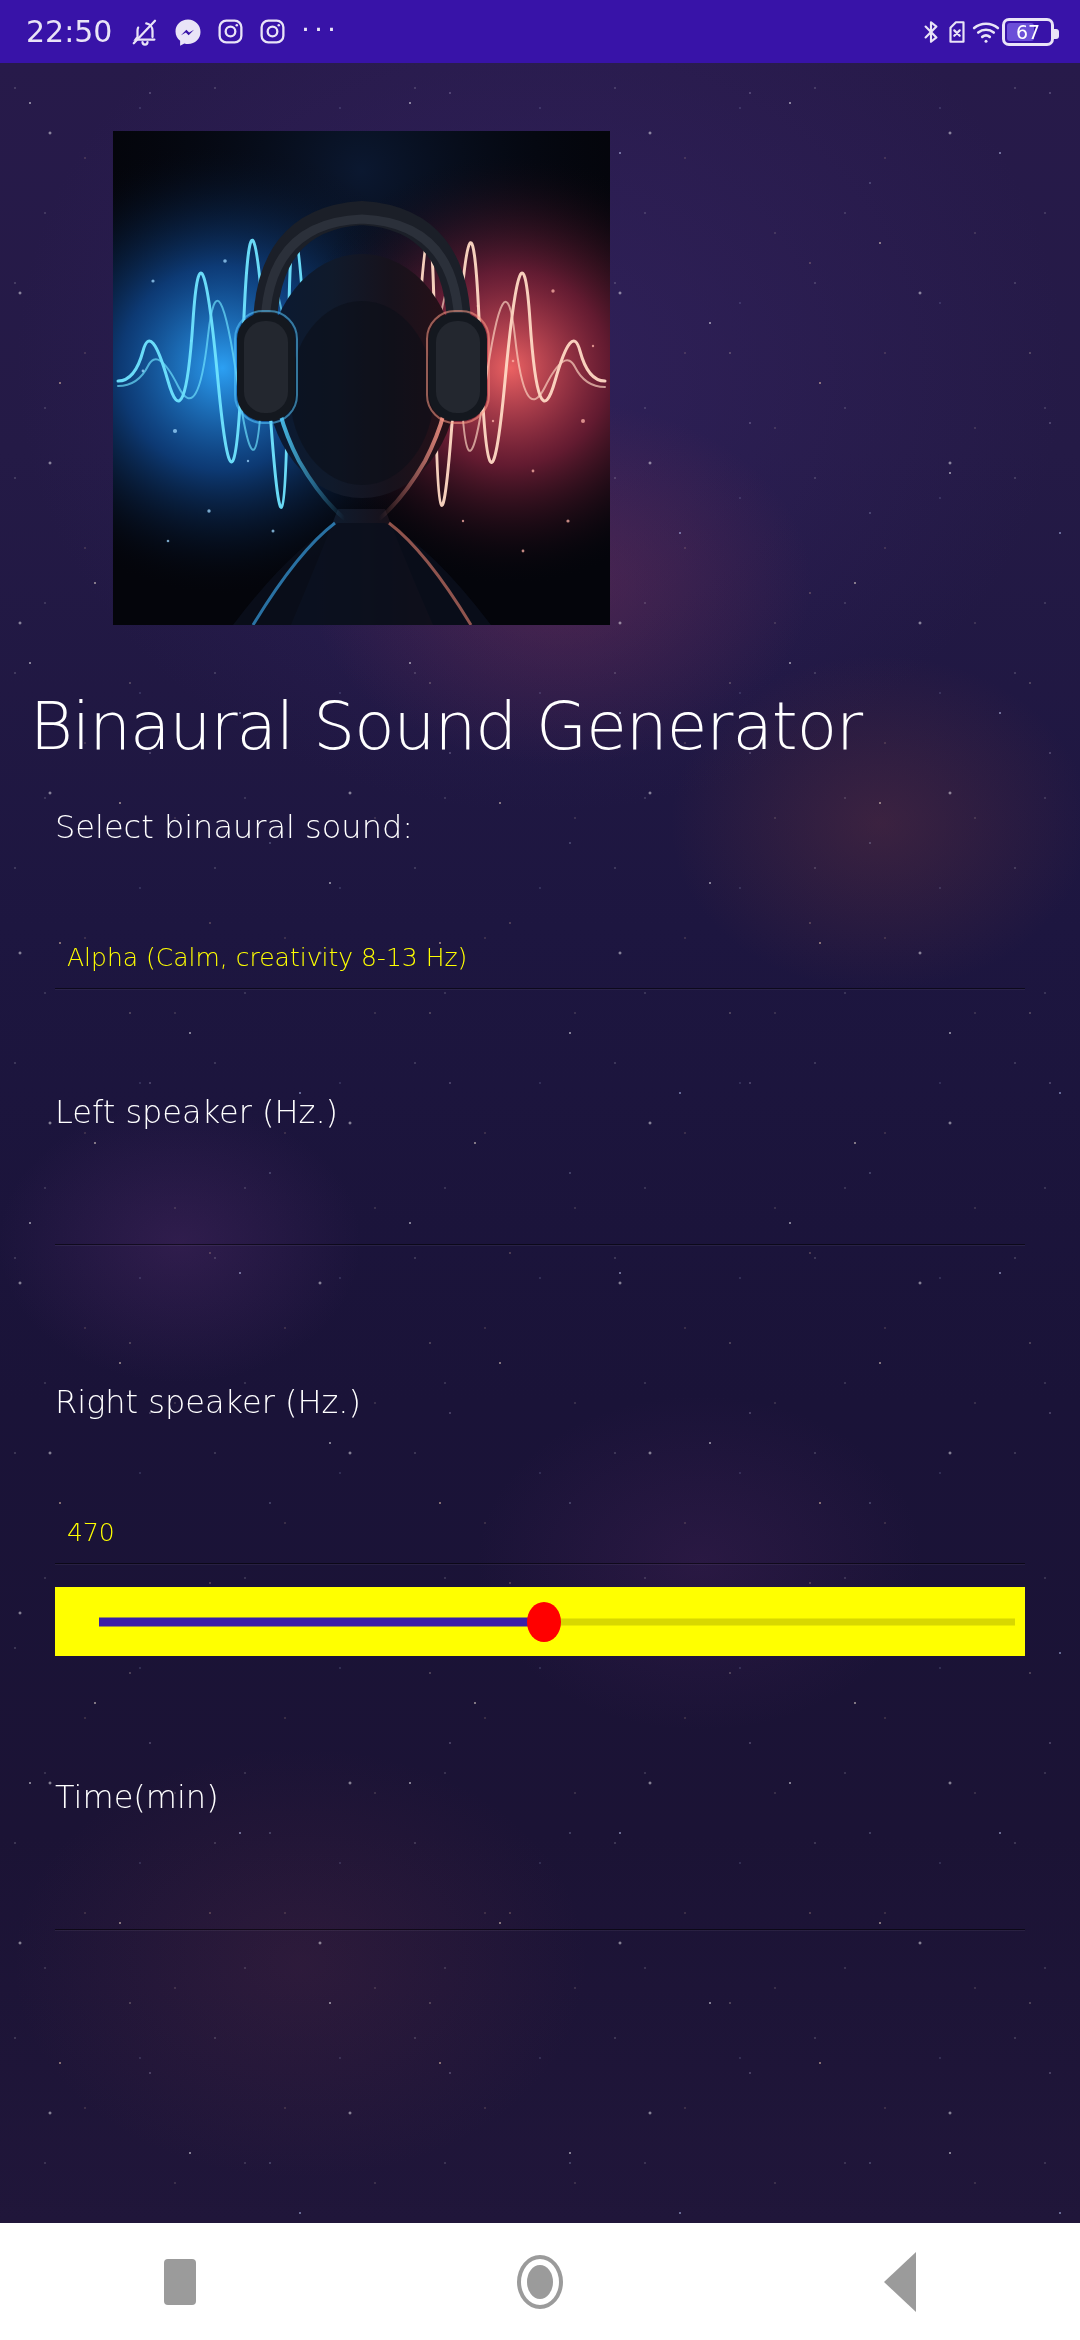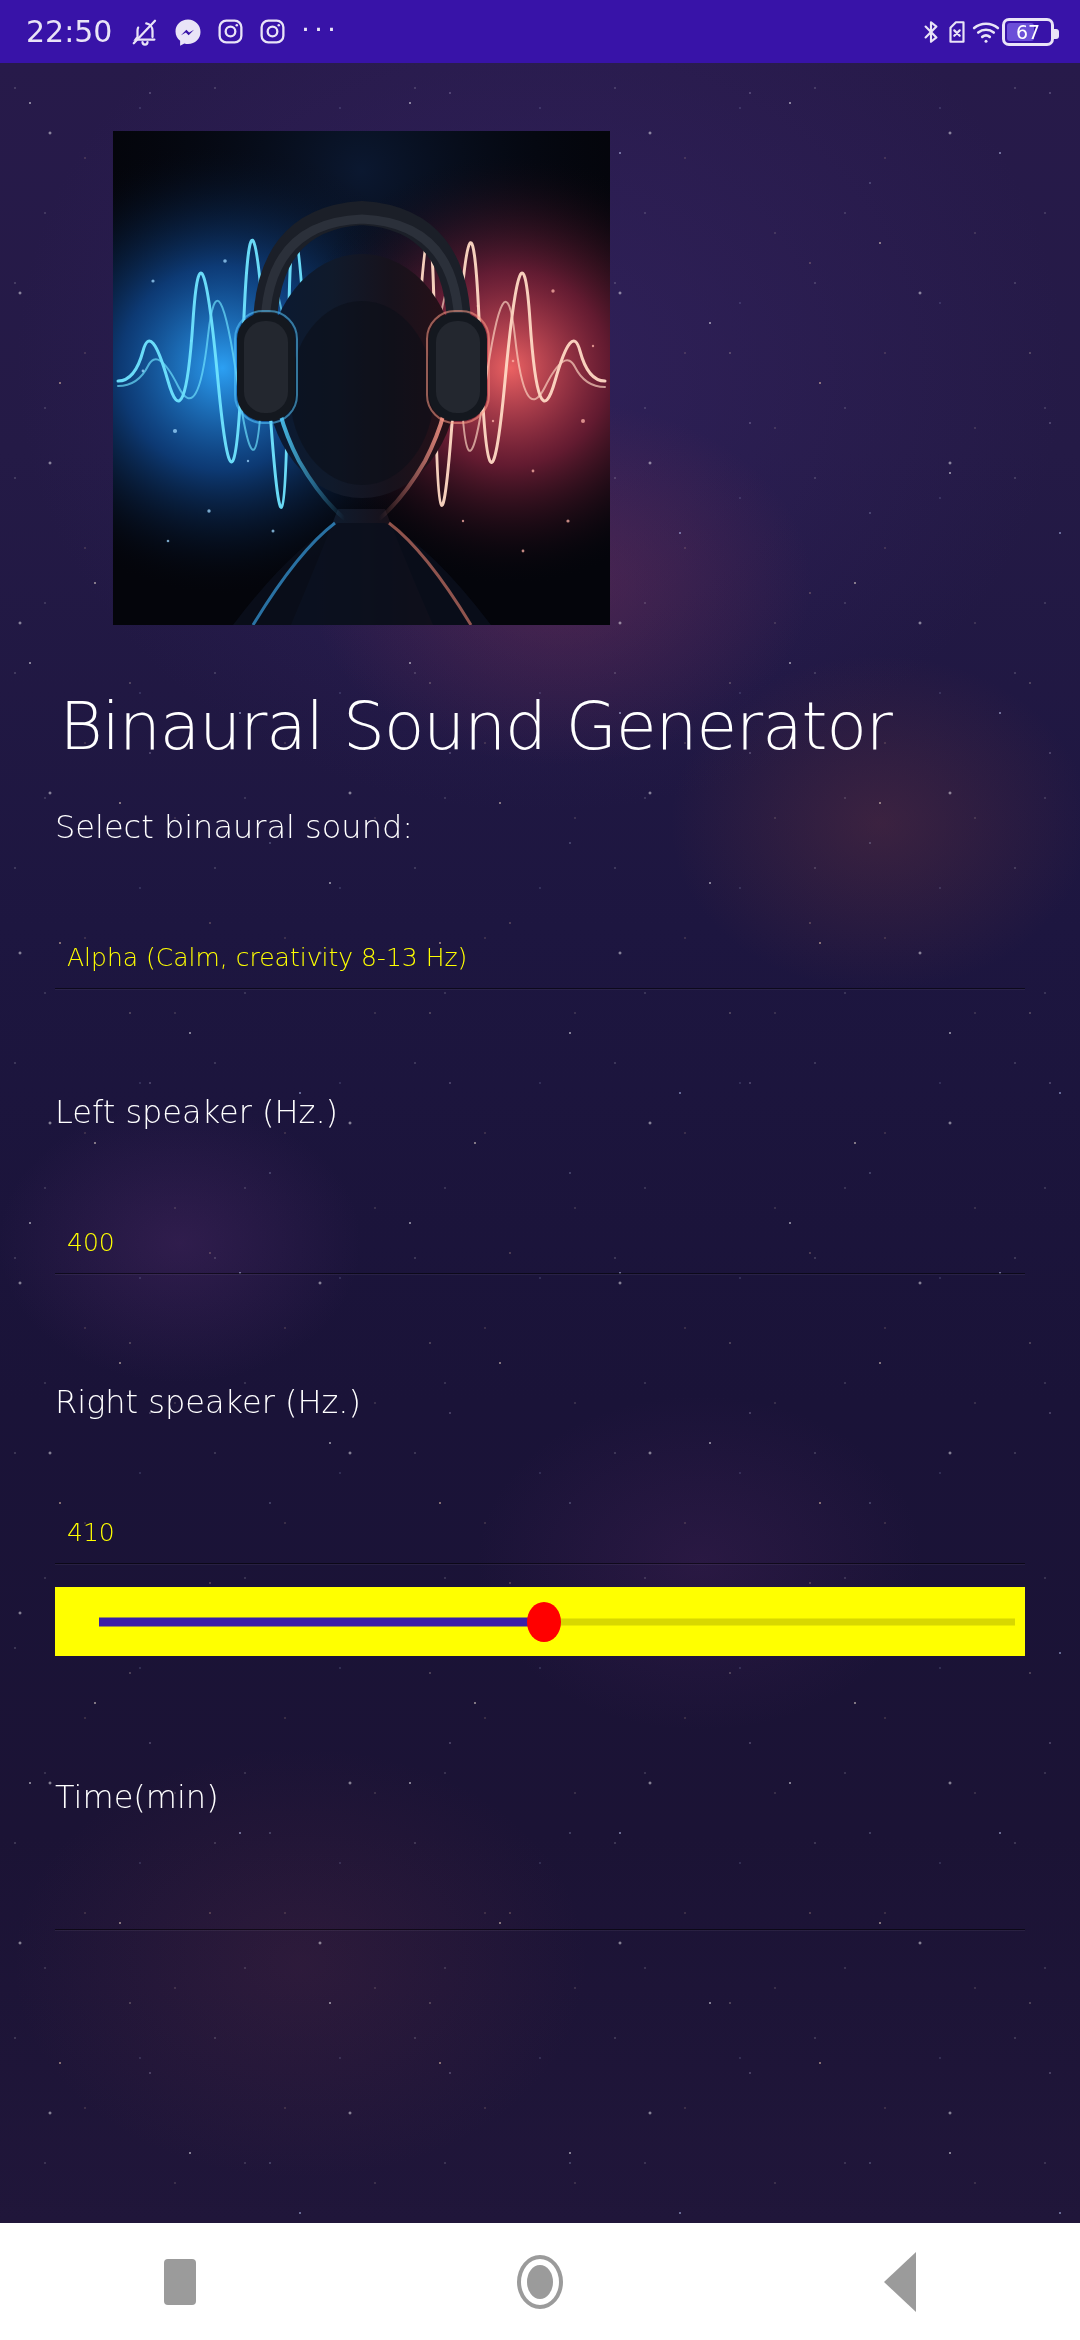--- a/index.html
+++ b/index.html
@@ -170,21 +170,21 @@
     position: absolute;
     top: 63px; left: 0;
     width: 1080px;
     z-index: 10;
   }
   #app-title {
     position: absolute;
     top: 625px;
     left: 0;
     width: 892px;
-    text-align: right;
+    text-align: center;
     color: #ffffff;
     font-size: 66px;
     font-family: "DejaVu Sans", sans-serif;
     font-weight: 300;
     letter-spacing: -1px;
     white-space: nowrap;
   }
 
   .field-block { position: absolute; left: 55px; width: 970px; }
 
@@ -474,29 +474,28 @@
     </div>
     <div class="field-block" style="top:880px;">
       <div class="field-value">Alpha (Calm, creativity 8-13 Hz)</div>
       <div class="field-underline"></div>
     </div>
 
     <div class="field-block" style="top:1030px;">
       <div class="field-label">Left speaker (Hz.)</div>
     </div>
     <div class="field-block" style="top:1165px;">
-      <div class="field-value">400</div>
       <div class="field-underline"></div>
     </div>
 
     <div class="field-block" style="top:1320px;">
       <div class="field-label">Right speaker (Hz.)</div>
     </div>
     <div class="field-block" style="top:1355px;">
-      <div class="field-value" style="margin-top:100px;">410</div>
+      <div class="field-value" style="margin-top:100px;">470</div>
       <div class="field-underline"></div>
     </div>
 
     <div class="field-block" style="top:1510px;">
       <div id="volume-slider-box">
         <div id="volume-track-bg"></div>
         <div id="volume-track-fill" style="width: calc(47% - 20px);"></div>
         <div id="volume-thumb" style="left: calc(47% + 20px);"></div>
       </div>
     </div>

